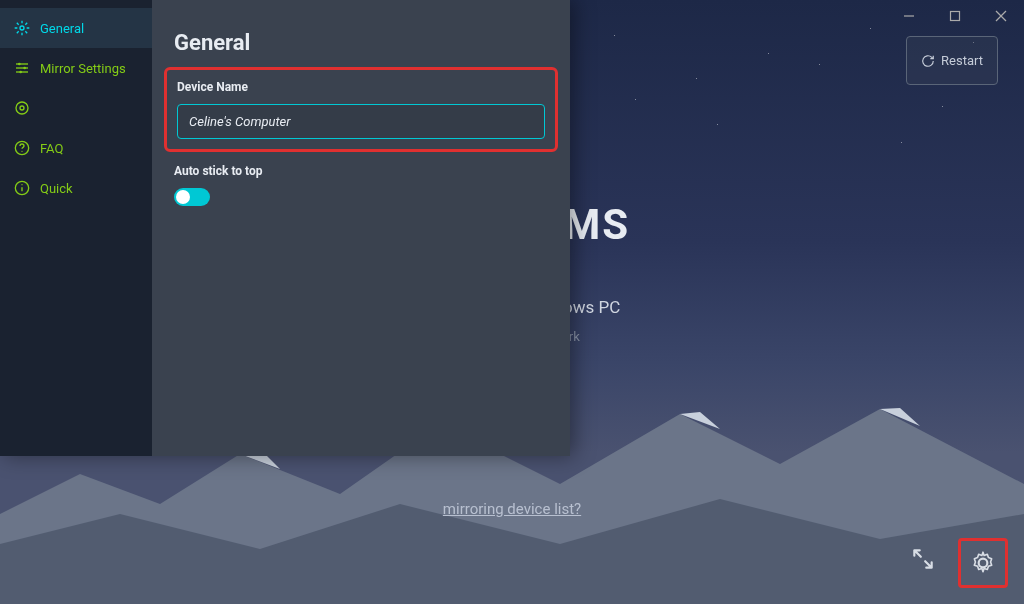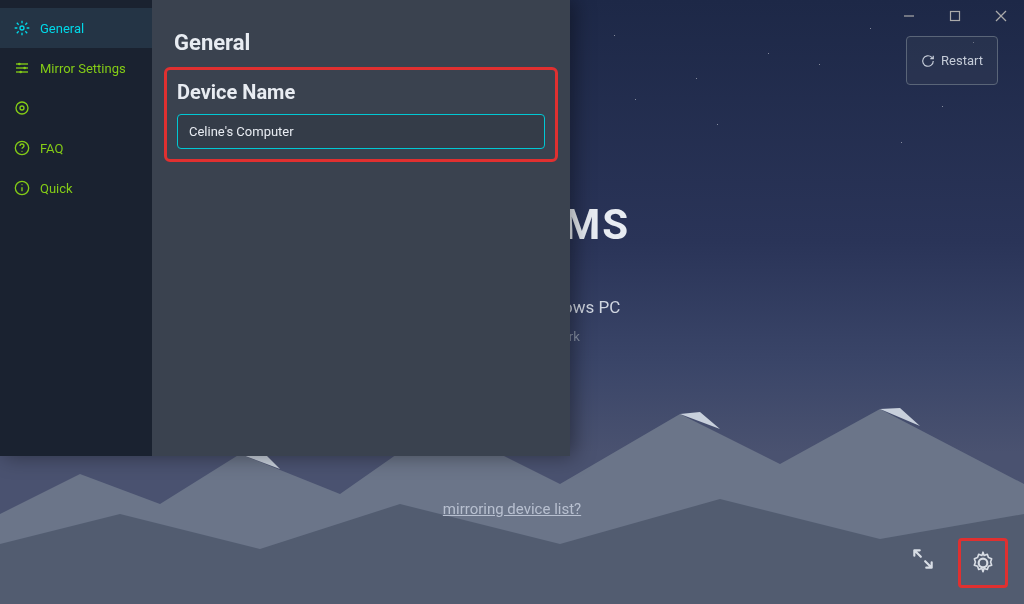--- a/index.html
+++ b/index.html
@@ -41,22 +41,22 @@
 
 .settings-panel { position:absolute; top:0; left:0; width:570px; height:456px; display:flex; z-index:80; box-shadow:4px 0 20px rgba(0,0,0,0.4); }
 .settings-sidebar { width:152px; background:#1a2230; padding-top:8px; }
 .sidebar-item { display:flex; align-items:center; gap:10px; padding:12px 14px; color:#84cc16; font-size:13px; cursor:pointer; }
 .sidebar-item.active { background:#243445; color:#00d8e8; }
 .sidebar-item svg { width:16px; height:16px; flex-shrink:0; }
 
 .settings-content { flex:1; background:#3a424f; padding:30px 22px; color:#e8ecf2; }
 .settings-title { font-size:22px; font-weight:700; margin-bottom:22px; }
 .setting-group { margin-bottom:22px; }
-.setting-label { font-size:20px; font-weight:700; margin-bottom:10px; display:block; }
-.setting-input { width:100%; padding:9px 11px; background:#343c48; border:1px solid #00c8d4; border-radius:4px; color:#e8ecf2; font-size:13px; outline:none; }
+.setting-label { font-size:12px; font-weight:700; margin-bottom:10px; display:block; }
+.setting-input { width:100%; padding:9px 11px; background:#343c48; border:1px solid #00c8d4; border-radius:4px; color:#e8ecf2; font-size:13px; outline:none;font-style:italic; }
 
 .device-name-highlight { border:3px solid #e03030; border-radius:6px; padding:10px; margin:-10px -10px 12px -10px; }
 
 
 .toggle { position:relative; width:36px; height:18px; background:#00c8d4; border-radius:10px; cursor:pointer; }
 .toggle::after { content:''; position:absolute; left:2px; top:2px; width:14px; height:14px; background:#fff; border-radius:50%; transition:left .2s; }
 .toggle.on::after { left:2px; }
 </style>
 </head>
 <body>
@@ -184,16 +184,20 @@
       <div class="settings-title">General</div>
 
       <div class="device-name-highlight">
         <div class="setting-group" style="margin-bottom:0">
           <label class="setting-label">Device Name</label>
           <input class="setting-input" value="Celine's Computer" style="">
         </div>
       </div>
 
 
+      <div class="setting-group">
+        <label class="setting-label">Auto stick to top</label>
+        <div class="toggle on"></div>
+      </div>
     </div>
   </div>
 
 </div>
 
 </body></html>

